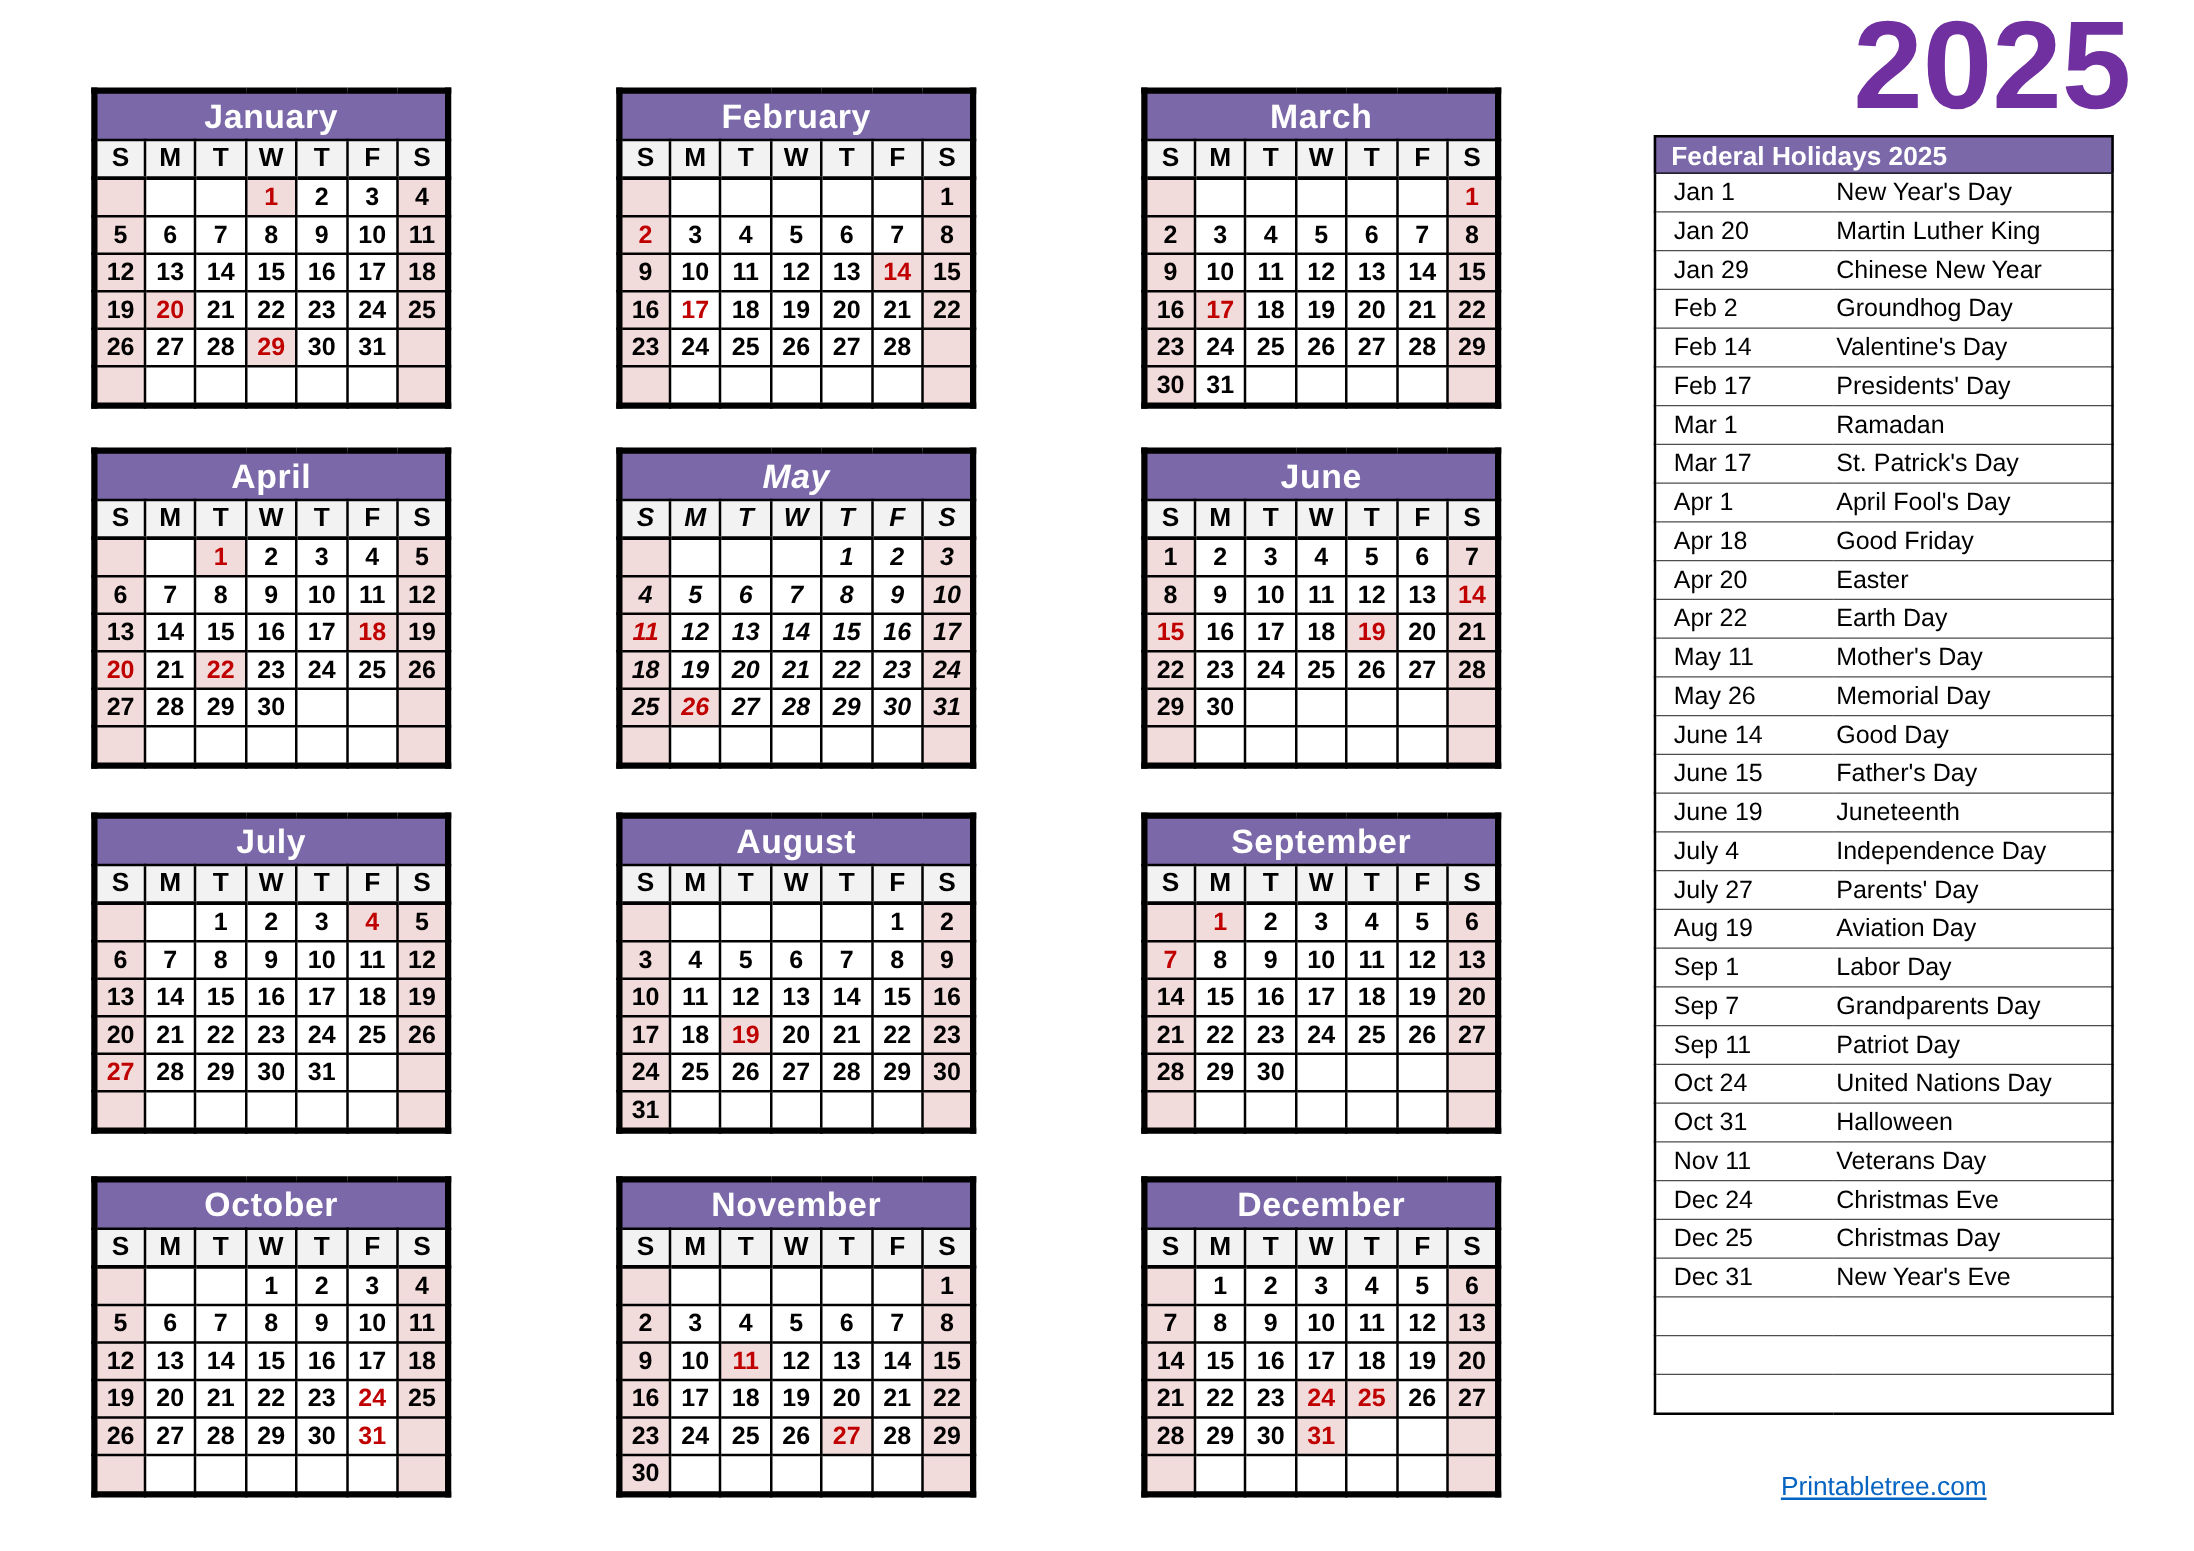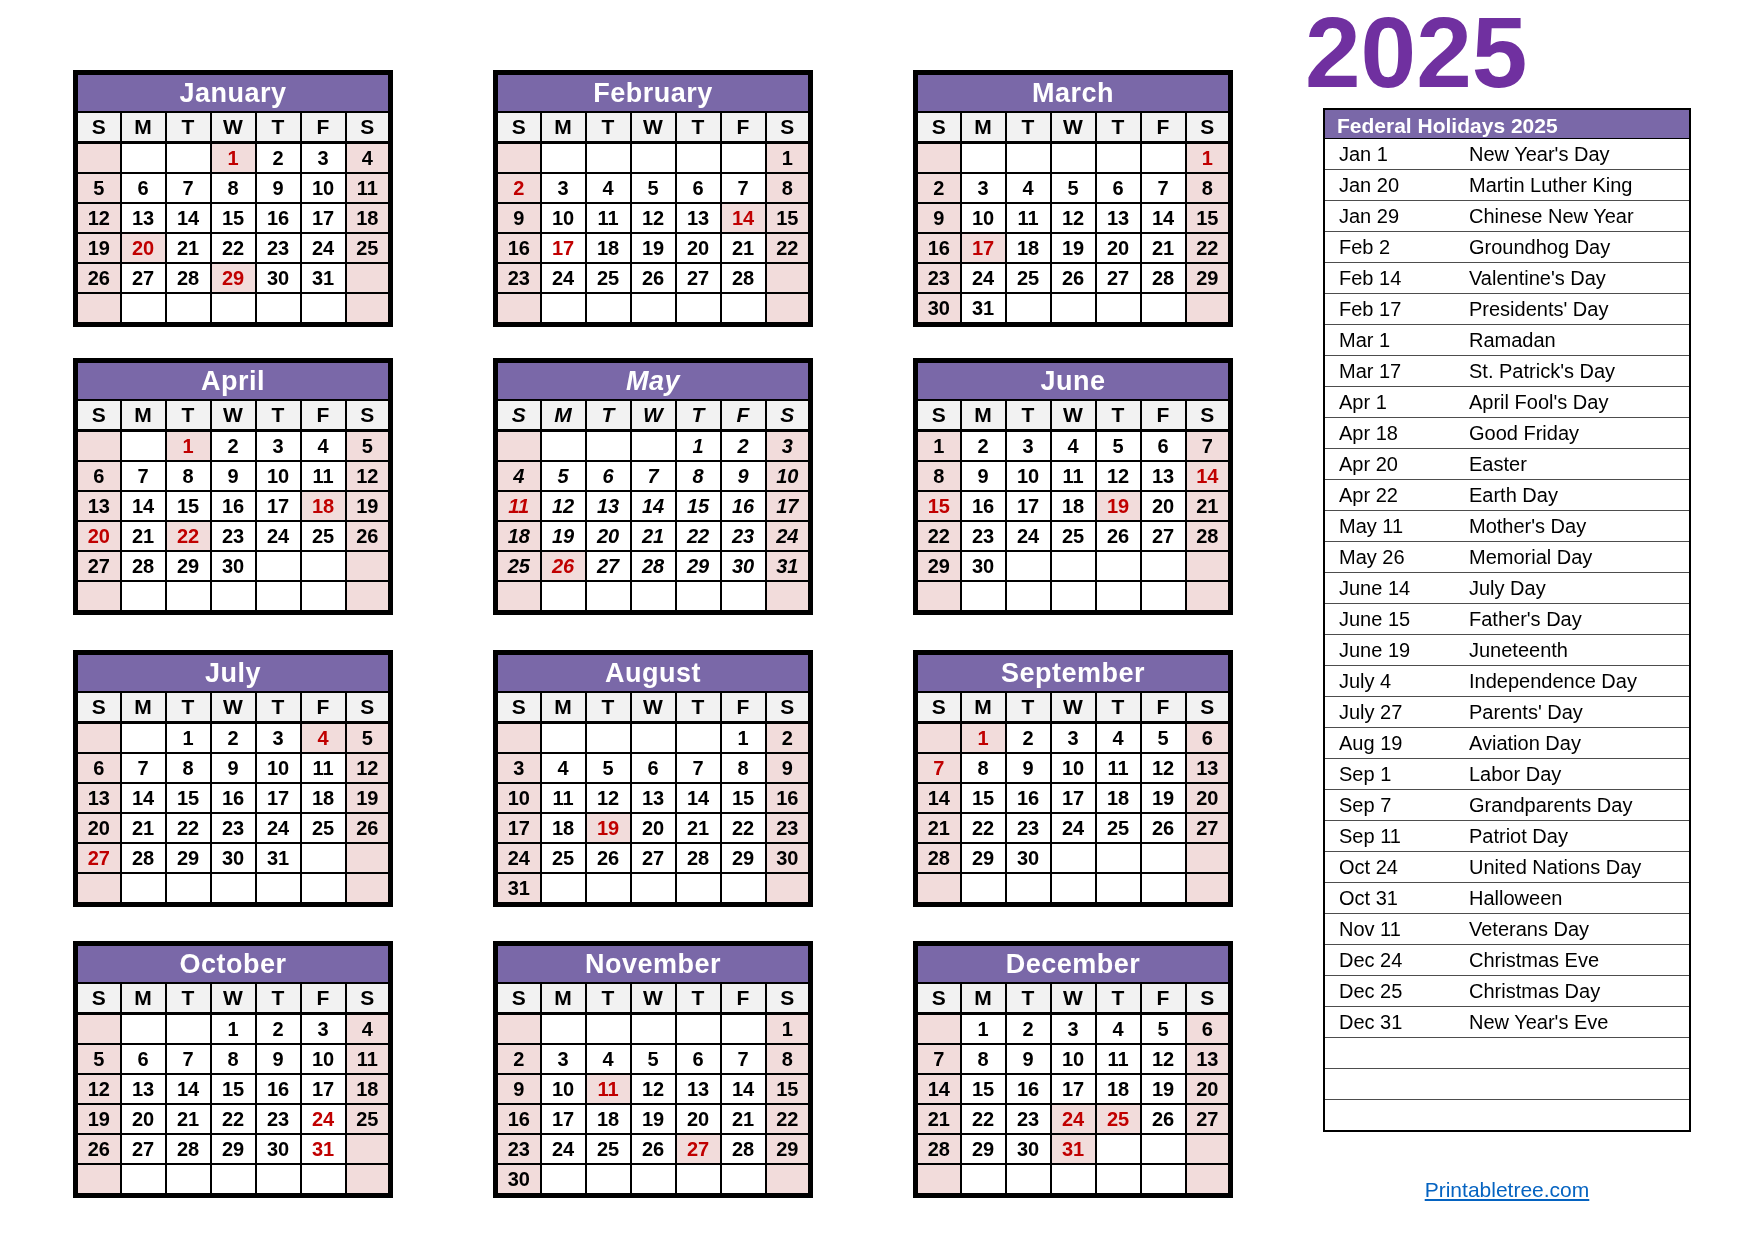--- a/index.html
+++ b/index.html
@@ -11,40 +11,40 @@
   :root{
     --purple:#7a68a8;
     --tpurple:#7030a0;
     --red:#c00000;
     --pink:#f2dcdb;
     --hdr:#f2f2f2;
     --blue:#0563c1;
   }
   
   table.month{
-    position:absolute;width:320px;border-collapse:collapse;table-layout:fixed;
+    position:absolute;width:288px;border-collapse:collapse;table-layout:fixed;
     border:5px solid #000;
   }
   .month th.mtitle{
     background:var(--purple);color:#fff;font-size:27px;font-weight:bold;
     height:36px;border:2px solid #000;text-align:center;letter-spacing:.5px;padding:0;
   }
   .month th.dh{
     background:var(--hdr);color:#000;font-size:21px;font-weight:bold;height:28px;
     border:2px solid #000;border-bottom:3px solid #000;text-align:center;padding:0;
   }
   .month td{
     height:28px;border:2px solid #000;text-align:center;font-size:20px;
     font-weight:bold;background:#fff;padding:0;color:#000;
   }
   .month td.pink{background:var(--pink);}
   .month td.red{color:var(--red);}
   
   #year-title{
-    position:absolute;left:1305px;top:2px;width:400px;text-align:left;
+    position:absolute;left:1305px;top:2px;width:400px;text-align:right;
     font-size:100px;font-weight:bold;color:var(--tpurple);line-height:1.0;
   }
   
   #holidays{position:absolute;left:1323px;top:108px;width:368px;}
   #holidays .hh{
     background:var(--purple);color:#fff;font-weight:bold;font-size:21px;
     height:31px;line-height:31px;padding-left:12px;border:2px solid #000;
     border-bottom:1px solid #000;box-sizing:border-box;
   }
   #holidays table{
@@ -965,21 +965,21 @@
         <tr>
           <td class="hd">May 11</td>
           <td class="hn">Mother's Day</td>
         </tr>
         <tr>
           <td class="hd">May 26</td>
           <td class="hn">Memorial Day</td>
         </tr>
         <tr>
           <td class="hd">June 14</td>
-          <td class="hn">July Day</td>
+          <td class="hn">Good Day</td>
         </tr>
         <tr>
           <td class="hd">June 15</td>
           <td class="hn">Father's Day</td>
         </tr>
         <tr>
           <td class="hd">June 19</td>
           <td class="hn">Juneteenth</td>
         </tr>
         <tr>

